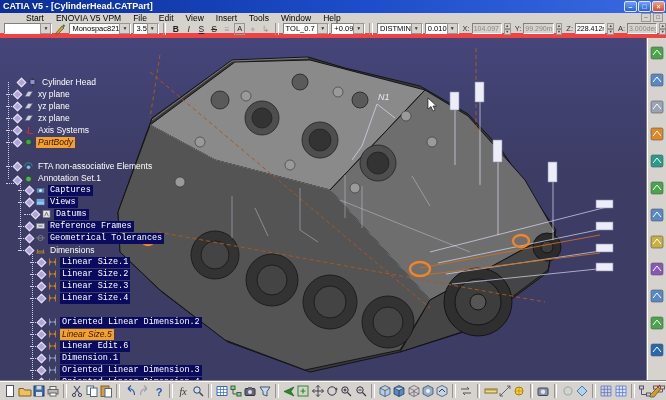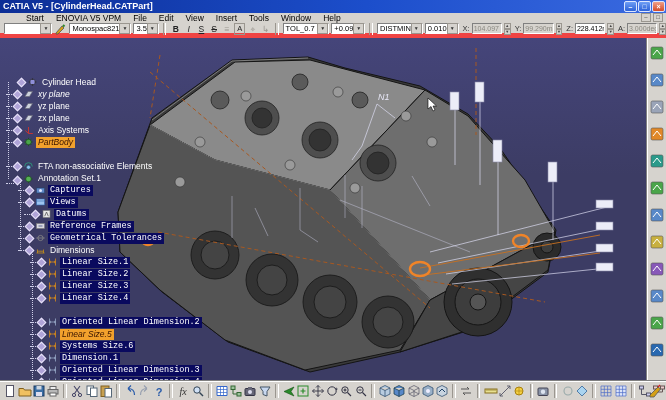--- a/index.html
+++ b/index.html
@@ -300,21 +300,21 @@
       <div class="trunk" style="left:20px;top:104px;height:71px"></div>
       <div class="trunk" style="left:32px;top:178px;height:153px"></div>
     <div class="trow" style="top: 0px; left: 2px; margin-left: 16px;">
           <span class="expander"></span>
           <span class="ticon"><svg width="11" height="10" viewBox="0 0 10 10">
               <circle cx="5" cy="5" r="3" fill="#8f8fd8" stroke="#334"></circle>
               <path d="M5 1v2M5 7v2M1 5h2M7 5h2" stroke="#334"></path>
             </svg></span>
           <span class="tlabel">Cylinder Head</span>
         </div>
-        <div class="trow" style="top: 12px; left: 6px; font-style: italic;">
+        <div class="trow" style="top: 12px; left: 6px;">
           <span class="branch"></span>
           <span class="expander"></span>
           <span class="ticon"><svg width="11" height="10" viewBox="0 0 10 10">
               <path d="M1.5 7.5 L4.5 2.5 L9 2.5 L6 7.5z" fill="#ccd2dc" stroke="#667" stroke-width="0.7"></path>
             </svg></span>
           <span class="tlabel">xy plane</span>
         </div>
         <div class="trow" style="top: 24px; left: 6px;">
           <span class="branch"></span>
           <span class="expander"></span>
@@ -466,21 +466,21 @@
               <path d="M2 1.5v7 M8 1.5v7 M2 5h6 M3.5 4 L2 5 L3.5 6 M6.5 4 L8 5 L6.5 6" stroke="#d88a18" stroke-width="0.8" fill="none"></path>
             </svg></span>
           <span class="tlabel hl-orange">Linear Size.5</span>
         </div>
         <div class="trow" style="top: 264px; left: 30px;">
           <span class="branch"></span>
           <span class="expander"></span>
           <span class="ticon"><svg width="11" height="10" viewBox="0 0 10 10">
               <path d="M2 1.5v7 M8 1.5v7 M2 5h6 M3.5 4 L2 5 L3.5 6 M6.5 4 L8 5 L6.5 6" stroke="#d88a18" stroke-width="0.8" fill="none"></path>
             </svg></span>
-          <span class="tlabel hl-navy">Systems Size.6</span>
+          <span class="tlabel hl-navy">Linear Edit.6</span>
         </div>
         <div class="trow" style="top: 276px; left: 30px;">
           <span class="branch"></span>
           <span class="expander"></span>
           <span class="ticon"><svg width="11" height="10" viewBox="0 0 10 10">
               <path d="M2 1.5v7 M8 1.5v7 M2 5h6 M3.5 4 L2 5 L3.5 6 M6.5 4 L8 5 L6.5 6" stroke="#98a8c8" stroke-width="0.8" fill="none"></path>
             </svg></span>
           <span class="tlabel hl-navy">Dimension.1</span>
         </div>
         <div class="trow" style="top: 288px; left: 30px;">

